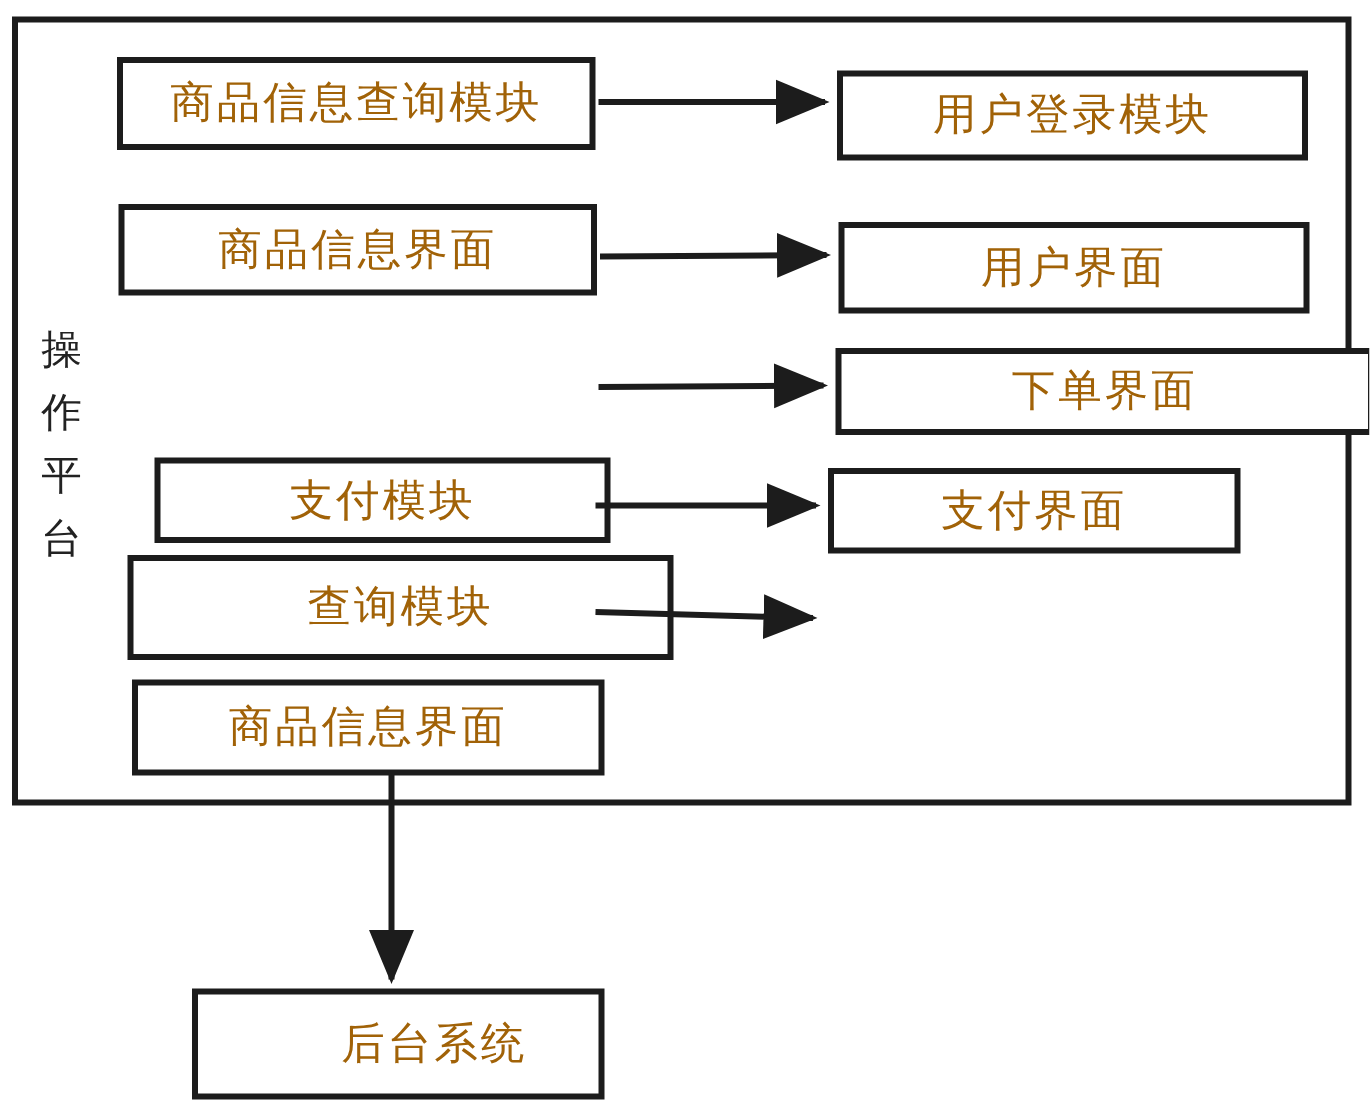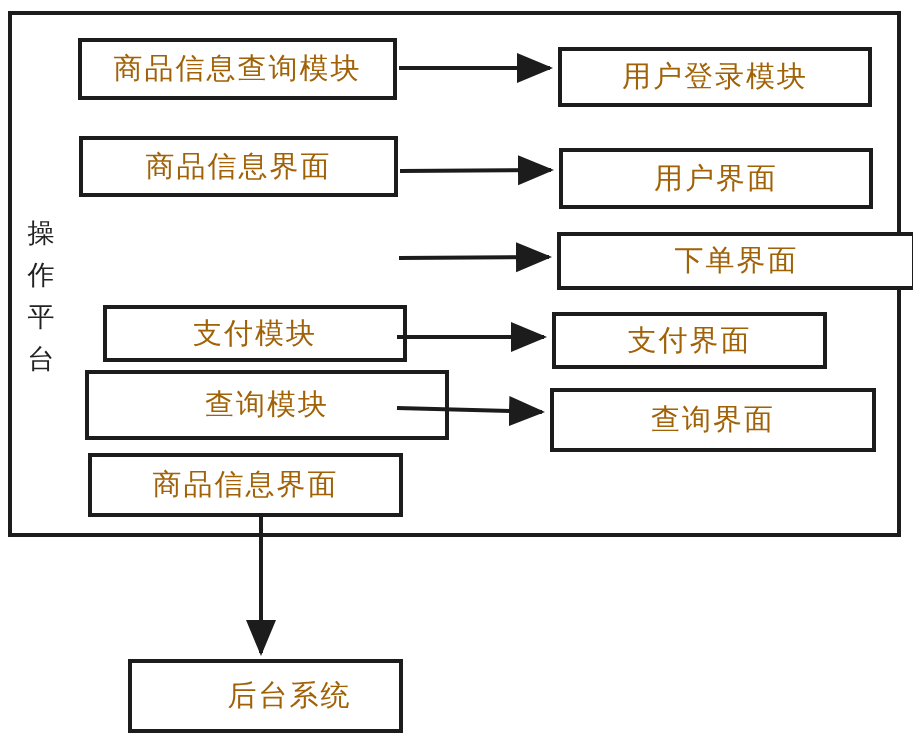--- a/index.html
+++ b/index.html
@@ -111,23 +111,20 @@
   </div>
   <div class="node i1">
     <span>用户界面</span>
   </div>
   <div class="node i2">
     <span>下单界面</span>
   </div>
   <div class="node i3">
     <span>支付界面</span>
   </div>
-  <div class="node i4">
-    <span>查询界面</span>
-  </div>
 
   <div class="node backend">
     <span>后台系统</span>
   </div>
 
   <svg class="arrow-layer" viewBox="0 0 913 740" xmlns="http://www.w3.org/2000/svg">
     <defs>
       <marker id="ah" viewBox="0 0 12 10" refX="11" refY="5" markerWidth="9" markerHeight="8" orient="auto-start-reverse">
         <path d="M0,0 L12,5 L0,10 z" fill="#1c1c1c"></path>
       </marker>

